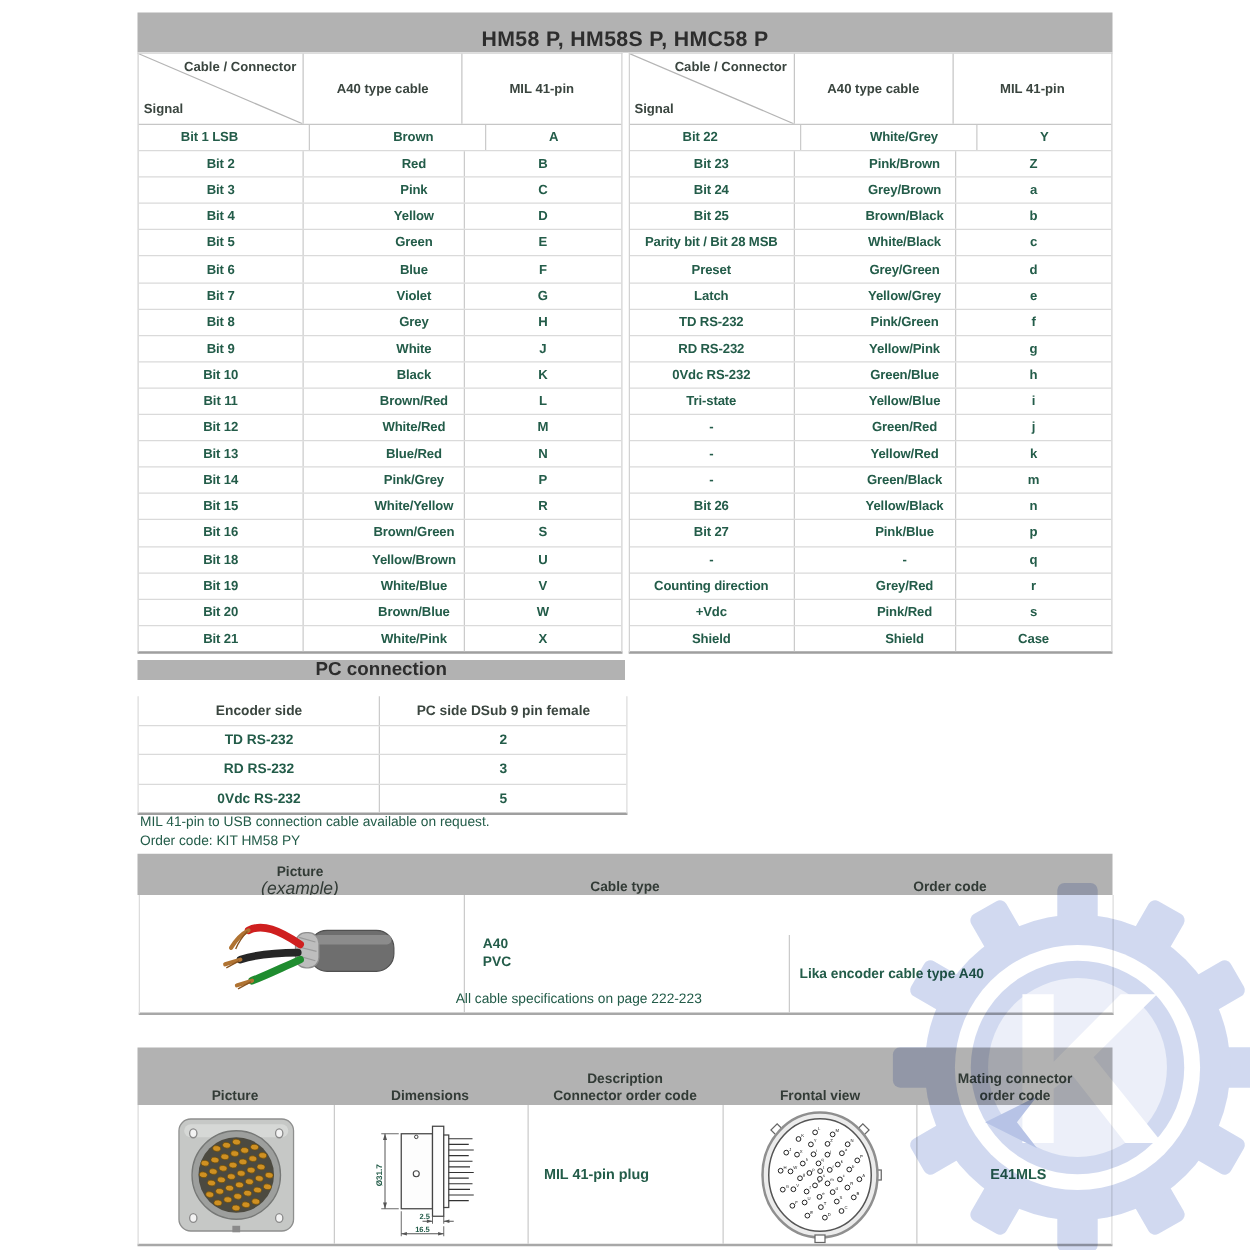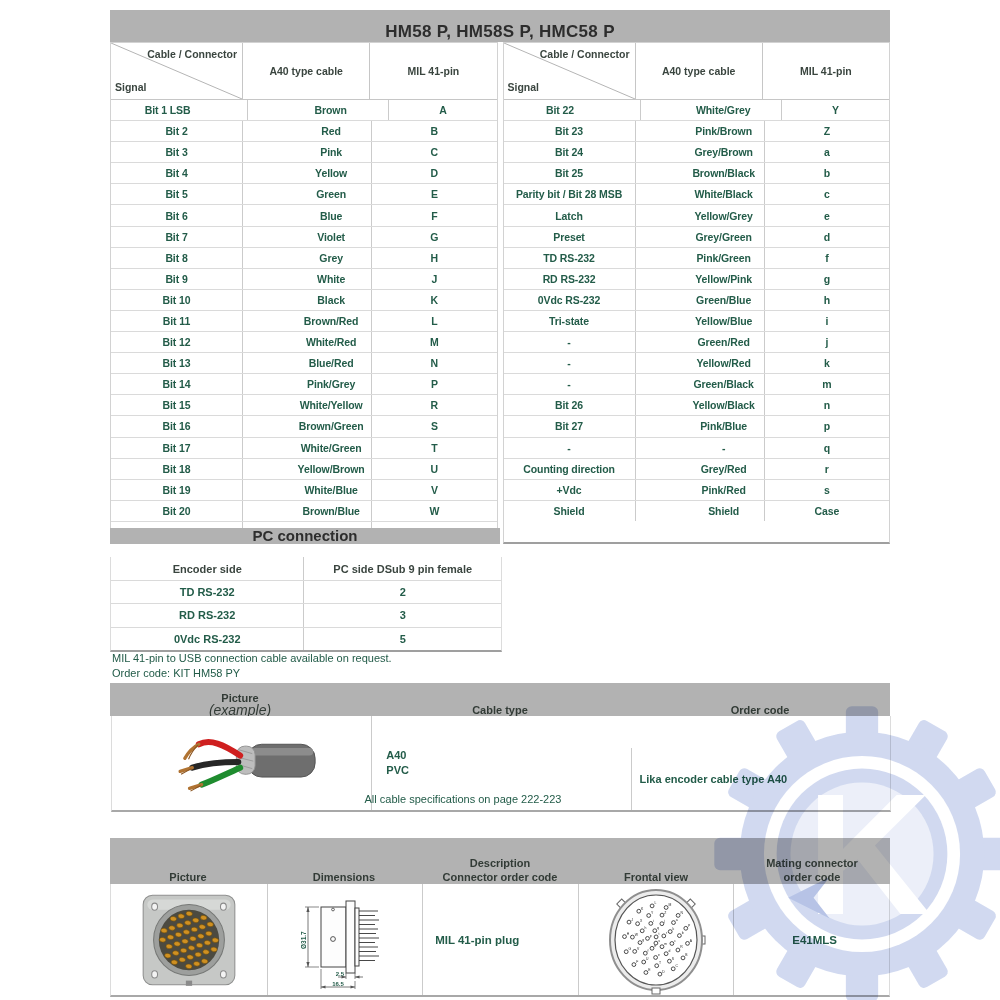--- a/index.html
+++ b/index.html
@@ -164,25 +164,20 @@
             <div class="pt-cell c1">Bit 15</div>
             <div class="pt-cell c2">White/Yellow</div>
             <div class="pt-cell c3">R</div>
           </div>
           <div class="pt-row">
             <div class="pt-cell c1">Bit 16</div>
             <div class="pt-cell c2">Brown/Green</div>
             <div class="pt-cell c3">S</div>
           </div>
           <div class="pt-row">
-            <div class="pt-cell c1">Bit 17</div>
-            <div class="pt-cell c2">White/Green</div>
-            <div class="pt-cell c3">T</div>
-          </div>
-          <div class="pt-row">
             <div class="pt-cell c1">Bit 18</div>
             <div class="pt-cell c2">Yellow/Brown</div>
             <div class="pt-cell c3">U</div>
           </div>
           <div class="pt-row">
             <div class="pt-cell c1">Bit 19</div>
             <div class="pt-cell c2">White/Blue</div>
             <div class="pt-cell c3">V</div>
           </div>
           <div class="pt-row">
@@ -230,28 +225,28 @@
             <div class="pt-cell c1">Bit 25</div>
             <div class="pt-cell c2">Brown/Black</div>
             <div class="pt-cell c3">b</div>
           </div>
           <div class="pt-row">
             <div class="pt-cell c1">Parity bit / Bit 28 MSB</div>
             <div class="pt-cell c2">White/Black</div>
             <div class="pt-cell c3">c</div>
           </div>
           <div class="pt-row">
+            <div class="pt-cell c1">Preset</div>
+            <div class="pt-cell c2">Grey/Green</div>
+            <div class="pt-cell c3">d</div>
+          </div>
+          <div class="pt-row">
             <div class="pt-cell c1">Latch</div>
             <div class="pt-cell c2">Yellow/Grey</div>
             <div class="pt-cell c3">e</div>
-          </div>
-          <div class="pt-row">
-            <div class="pt-cell c1">Preset</div>
-            <div class="pt-cell c2">Grey/Green</div>
-            <div class="pt-cell c3">d</div>
           </div>
           <div class="pt-row">
             <div class="pt-cell c1">TD RS-232</div>
             <div class="pt-cell c2">Pink/Green</div>
             <div class="pt-cell c3">f</div>
           </div>
           <div class="pt-row">
             <div class="pt-cell c1">RD RS-232</div>
             <div class="pt-cell c2">Yellow/Pink</div>
             <div class="pt-cell c3">g</div>

